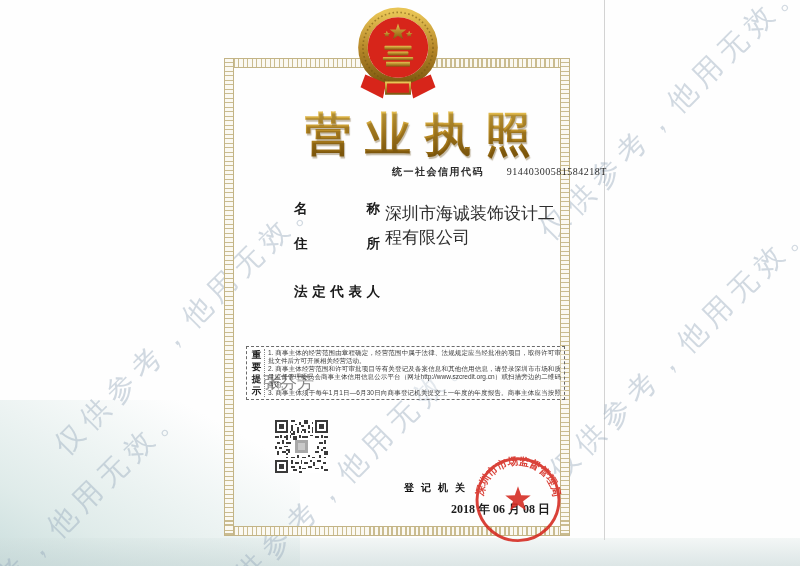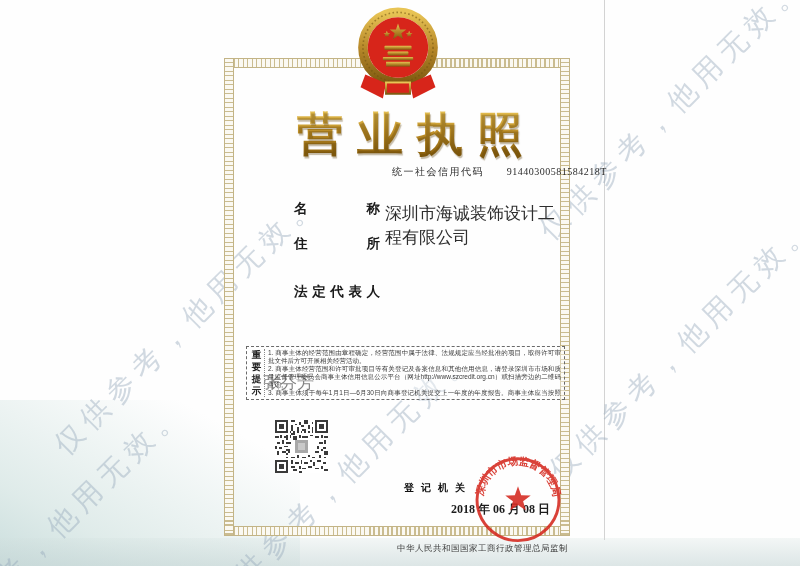--- a/index.html
+++ b/index.html
@@ -18,30 +18,30 @@
   .frame { position:absolute; left:224px; top:58px; width:346px; height:478px; }
   .fe { position:absolute; border:1px solid #c3b486; }
   .fe-h { left:0; right:0; height:10px;
     background:repeating-linear-gradient(90deg,#cabc90 0 1.5px,#fbf9f2 1.5px 4px,#cabc90 4px 5.5px,#fbf9f2 5.5px 9px); }
   .fe-v { top:0; bottom:0; width:10px;
     background:repeating-linear-gradient(0deg,#cabc90 0 1.5px,#fbf9f2 1.5px 4px,#cabc90 4px 5.5px,#fbf9f2 5.5px 9px); }
   .fe-top { top:0; } .fe-bottom { bottom:0; } .fe-left { left:0; } .fe-right { right:0; }
 
   .emblem { position:absolute; left:354px; top:6px; width:88px; height:102px; }
 
-  .title { position:absolute; left:224px; top:104px; width:372px; text-align:center;
+  .title { position:absolute; left:232px; top:104px; width:372px; text-align:center;
     font-size:46px; font-weight:900; letter-spacing:14px; padding-left:14px;
     color:#b8860b;
     background:linear-gradient(180deg,#e9c455 8%,#c1922a 45%,#8f6410 80%);
     -webkit-background-clip:text; background-clip:text; -webkit-text-fill-color:transparent;
     text-shadow:1px 1.5px 1px rgba(90,60,5,.35); }
 
   .credit-line { position:absolute; left:392px; top:165px; font-size:10px; color:#2c2c2c;
     white-space:nowrap; }
-  .credit-line .lbl { font-weight:normal; letter-spacing:1.5px; }
+  .credit-line .lbl { font-weight:bold; letter-spacing:1.5px; }
   .credit-line .code { font-family:"Liberation Serif", serif; letter-spacing:.5px;margin-left:20px; }
 
   .row { position:absolute; left:258px; width:310px; display:flex; }
   .row .flabel { width:86px; flex:0 0 86px; font-weight:bold; font-size:13.5px; color:#1a1a1a;
     text-align:justify; text-align-last:justify; line-height:1.1;margin-left:36px; }
   .row .fvalue { margin-left:5px; width:212px; font-family:Liberation Serif, serif;
     font-size:17px; color:#2e2e2e; line-height:1.4; }
 
   .notice { position:absolute; left:246px; top:346px; width:319px; height:54px;
     border:1px dashed #6a6a6a; display:flex; padding:2px 3px; background:rgba(255,255,255,.4); }
@@ -185,15 +185,14 @@
     <defs>
       <path id="sealArc" d="M 13,57 A 42,42 0 1 1 97,57" fill="none"></path>
     </defs>
     <circle cx="55" cy="57" r="49" fill="none" stroke="#d5281e" stroke-width="3.5"></circle>
     <polygon fill="#d5281e" points="55,41 58.8,51.8 70.2,52.1 61.1,59 64.4,69.9 55,63.4 45.6,69.9 48.9,59 39.8,52.1 51.2,51.8"></polygon>
     <text font-size="12.5" fill="#d5281e" font-weight="bold" font-family="Liberation Sans, sans-serif">
       <textPath href="#sealArc" startOffset="4">深圳市市场监督管理局</textPath>
     </text>
   </svg>
 
-  <div class="footer-line">中华人民共和国国家工商行政管理总局监制</div>
 
 </div>
 
 </body></html>

